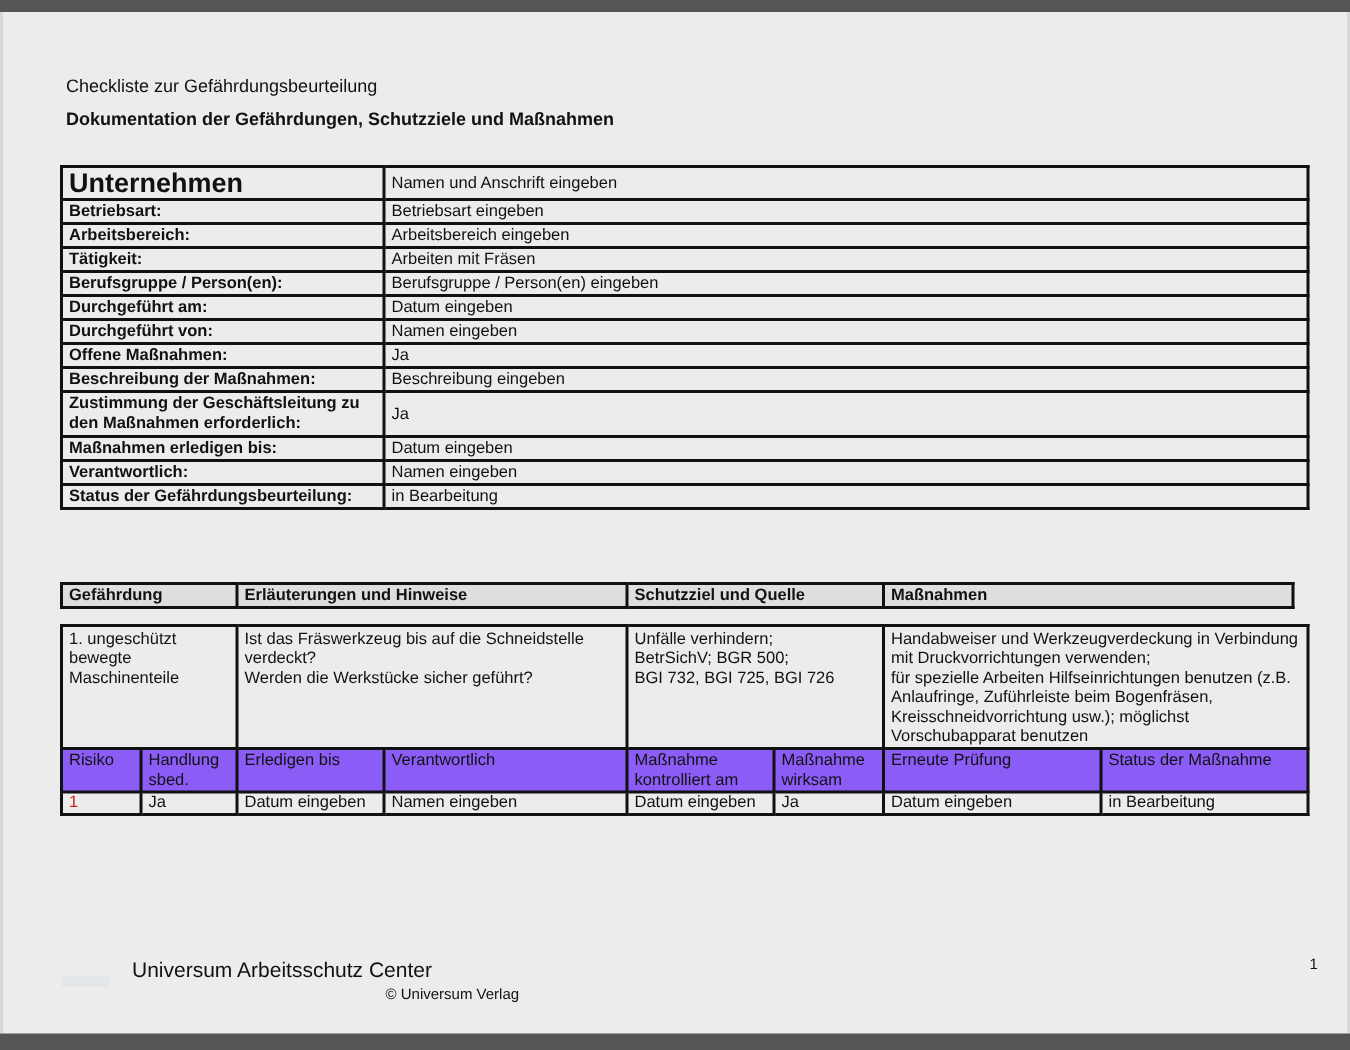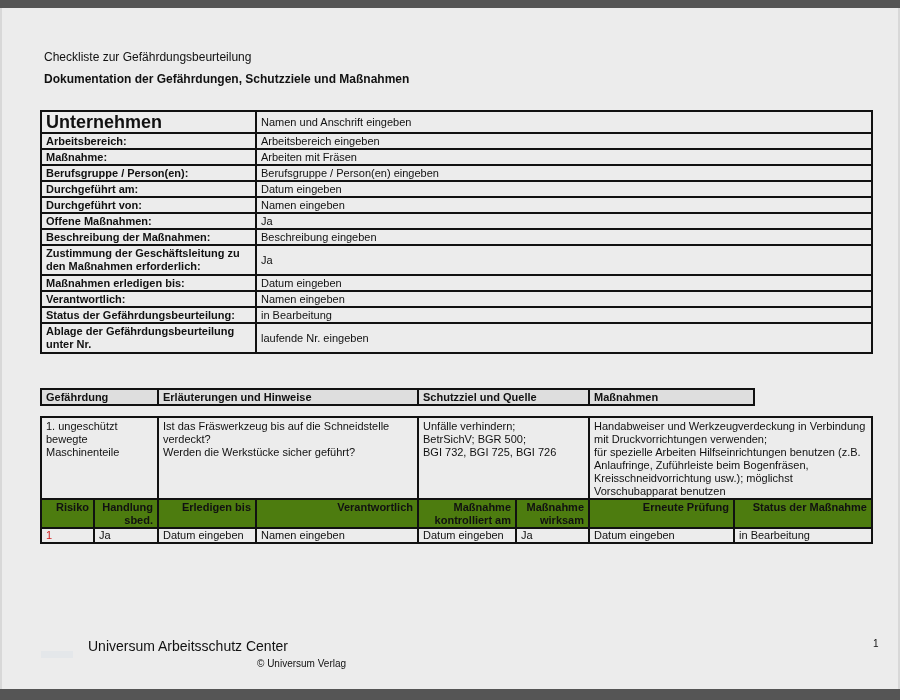--- a/index.html
+++ b/index.html
@@ -17,28 +17,28 @@
     td { border: 2px solid #111; font-size: 11px; padding: 0 4px; vertical-align: middle; line-height: 13px; }
 
     
     #info { left: 40px; top: 110px; width: 833px; padding-left: 32px; }
     #info td.lbl { font-weight: bold; width: 215px; }
     #info td.big { font-size: 18px; font-weight: bold; height: 22px; line-height: 20px; }
     #info tr { height: 16px; }
     #info tr.tall { height: 30px; }
 
     
-    #hzhead { left: 40px; top: 388px; width: 715px; }
+    #hzhead { left: 40px; top: 388px; width: 823px; }
     #hzhead td { background: #dedede; font-weight: bold; height: 16px; font-size: 11px; }
 
     
     #hzbody { left: 40px; top: 416px; width: 833px; }
     #hzbody td { vertical-align: top; }
     #hzbody tr.main td { height: 80px; padding-top: 2px; }
-    #hzbody tr.sub td { background: #4d7c0f; font-weight: bold; height: 28px; padding-top: 1px; text-align: right; }
+    #hzbody tr.sub td { background: #8b5cf6; font-weight: normal; height: 28px; padding-top: 1px; }
     #hzbody tr.val td { height: 15px; vertical-align: middle; }
     .red { color: #d02020; }
     .pre { white-space: pre-line; }
 
     .footer-left { position: absolute; left: 44px; top: 638px; font-size: 14px; margin-left: 44px; }
     .footer-mid { position: absolute; left: 257px; top: 638px; font-size: 10px; margin-top: 20px; }
     .footer-right { position: absolute; left: 873px; top: 638px; font-size: 10px; }
     .smudge { position: absolute; left: 41px; top: 651px; width: 32px; height: 7px; background: #e2e6ea; opacity: 0.8; }
   </style>
 </head>
@@ -55,25 +55,29 @@
   <colgroup>
       <col style="width:215px">
       <col>
     </colgroup>
   <tbody>
       <tr>
     <td class="lbl big">Unternehmen</td>
     <td>Namen und Anschrift eingeben</td>
   </tr>
   <tr>
+    <td class="lbl">Betriebsart:</td>
+    <td>Betriebsart eingeben</td>
+  </tr>
+  <tr>
     <td class="lbl">Arbeitsbereich:</td>
     <td>Arbeitsbereich eingeben</td>
   </tr>
   <tr>
-    <td class="lbl">Maßnahme:</td>
+    <td class="lbl">Tätigkeit:</td>
     <td>Arbeiten mit Fräsen</td>
   </tr>
   <tr>
     <td class="lbl">Berufsgruppe / Person(en):</td>
     <td>Berufsgruppe / Person(en) eingeben</td>
   </tr>
   <tr>
     <td class="lbl">Durchgeführt am:</td>
     <td>Datum eingeben</td>
   </tr>
@@ -97,24 +101,20 @@
     <td class="lbl">Maßnahmen erledigen bis:</td>
     <td>Datum eingeben</td>
   </tr>
   <tr>
     <td class="lbl">Verantwortlich:</td>
     <td>Namen eingeben</td>
   </tr>
   <tr>
     <td class="lbl">Status der Gefährdungsbeurteilung:</td>
     <td>in Bearbeitung</td>
-  </tr>
-  <tr class="tall">
-    <td class="lbl">Ablage der Gefährdungsbeurteilung unter Nr.</td>
-    <td>laufende Nr. eingeben</td>
   </tr>
 </tbody>
   </table>
 
 <table id="hzhead">
   <colgroup>
       <col style="width:117px">
       <col style="width:260px">
       <col style="width:171px">
       <col>

